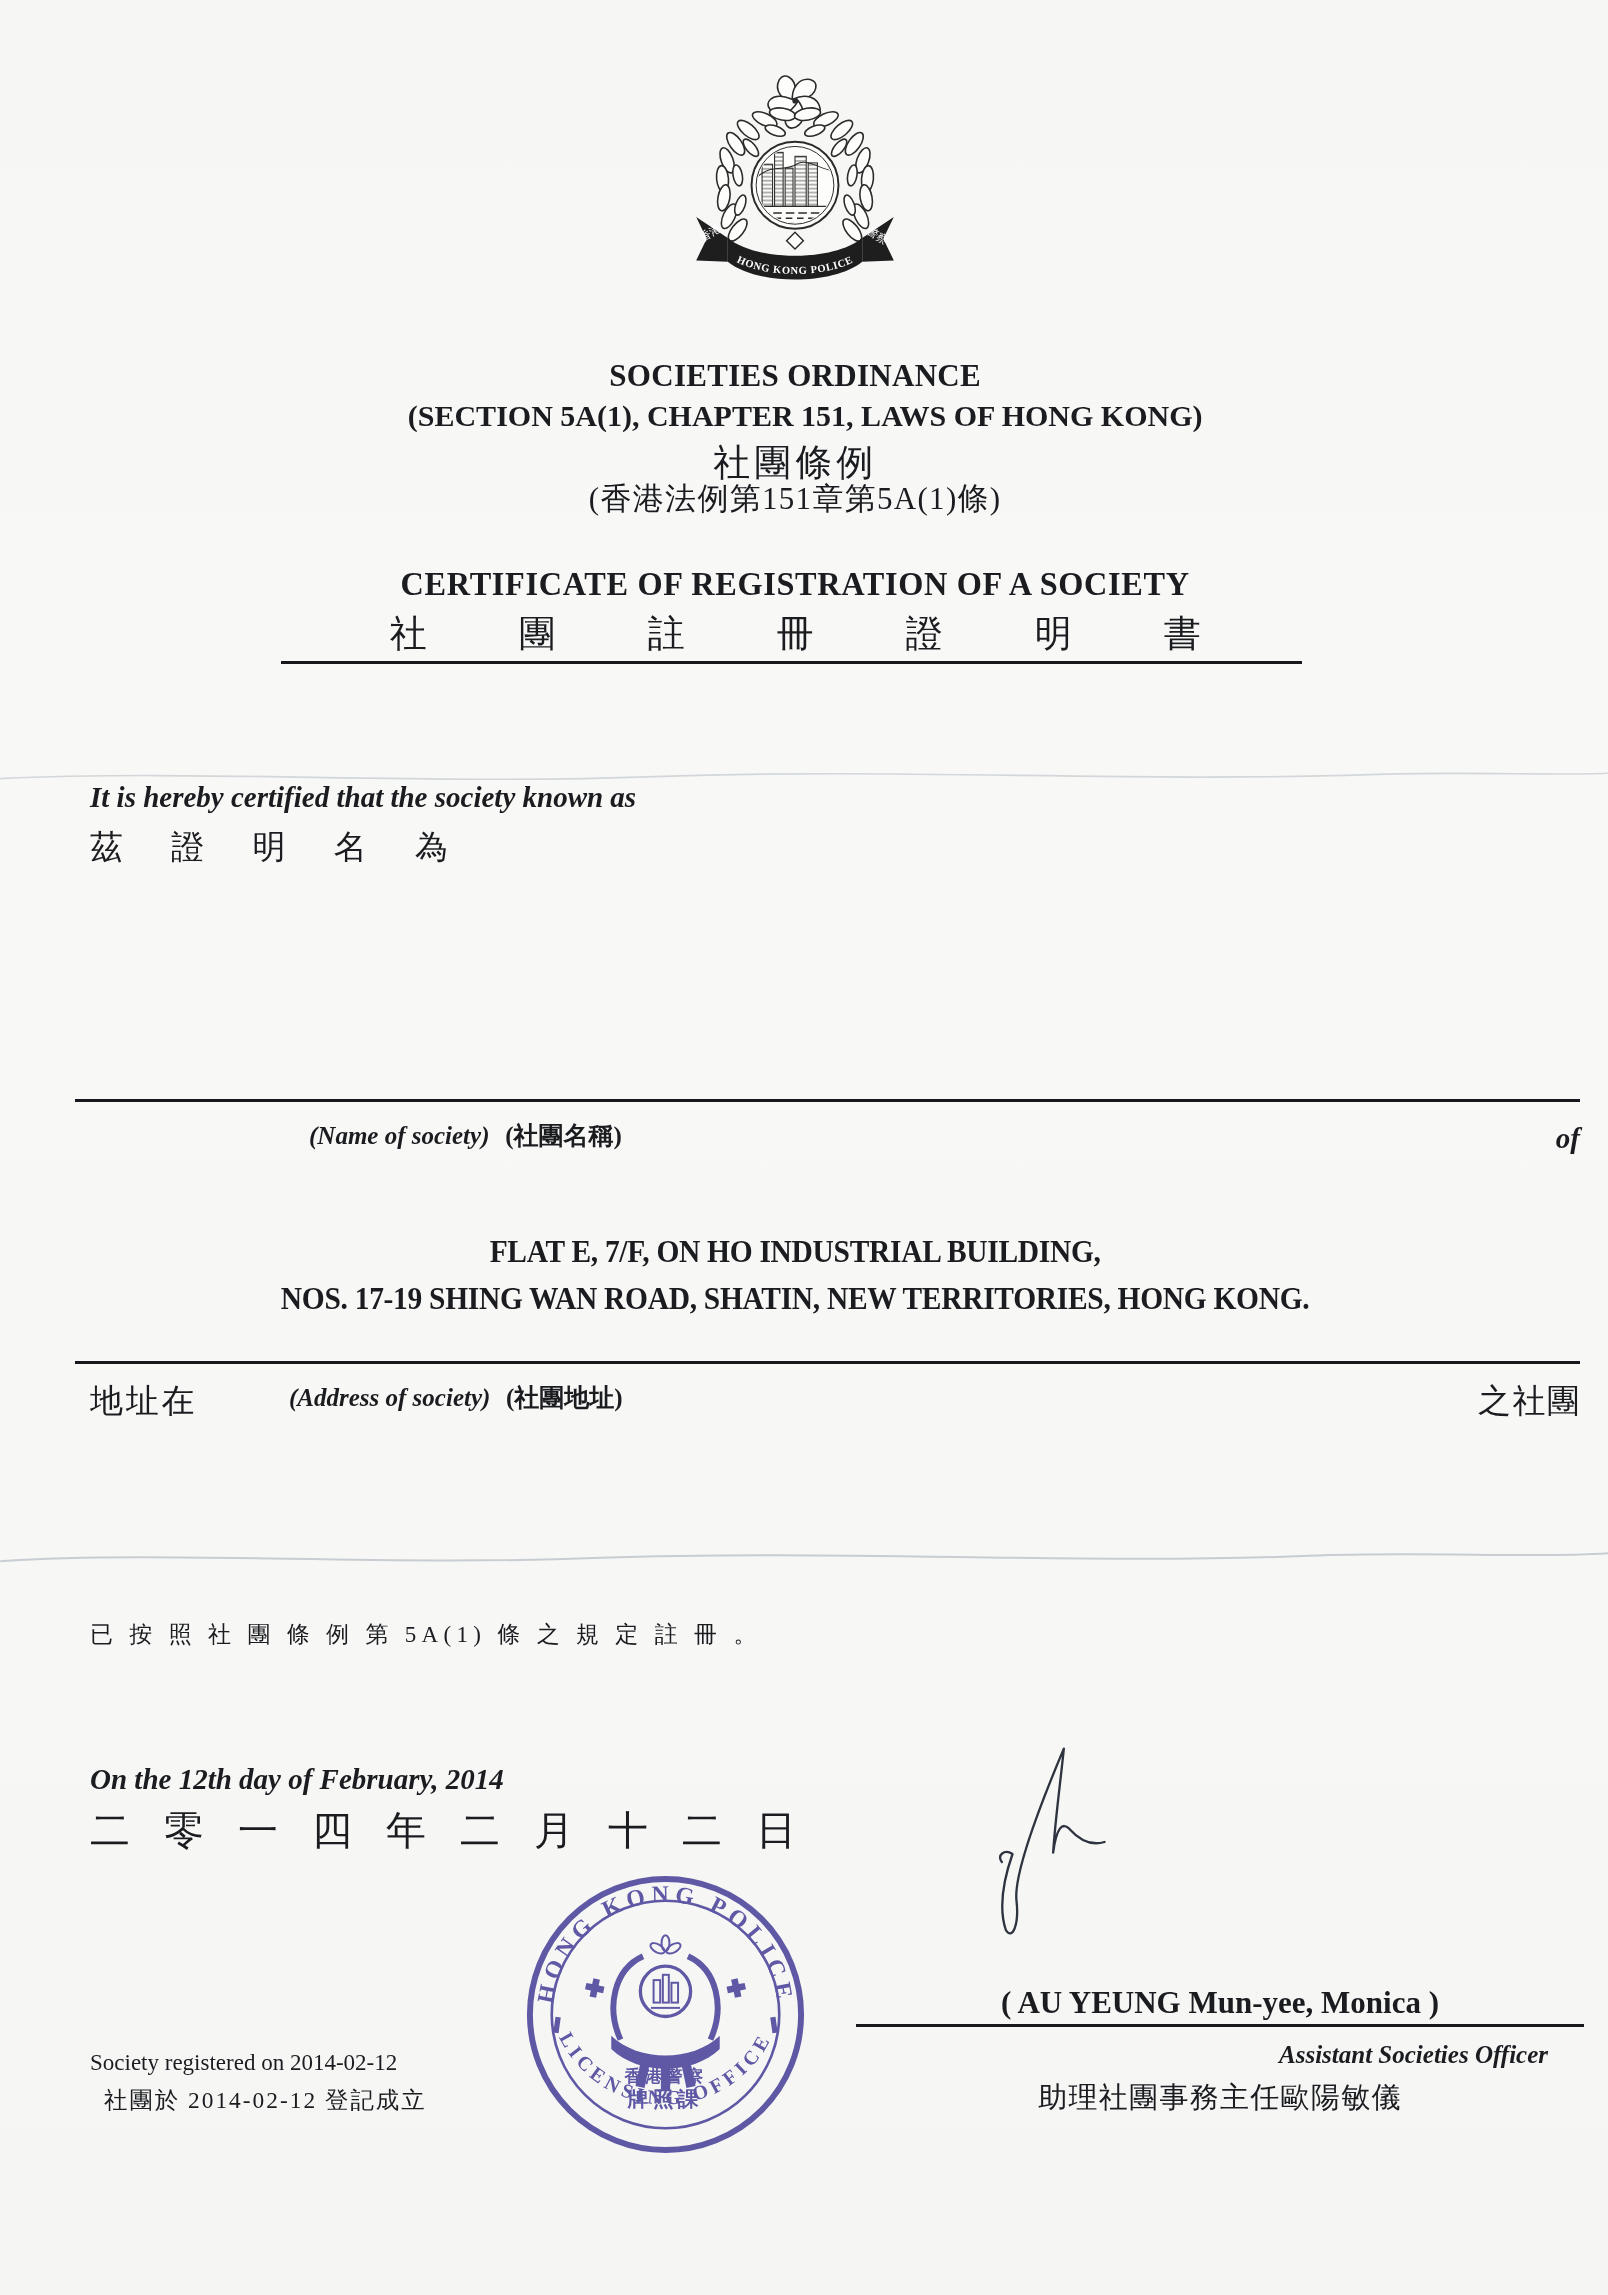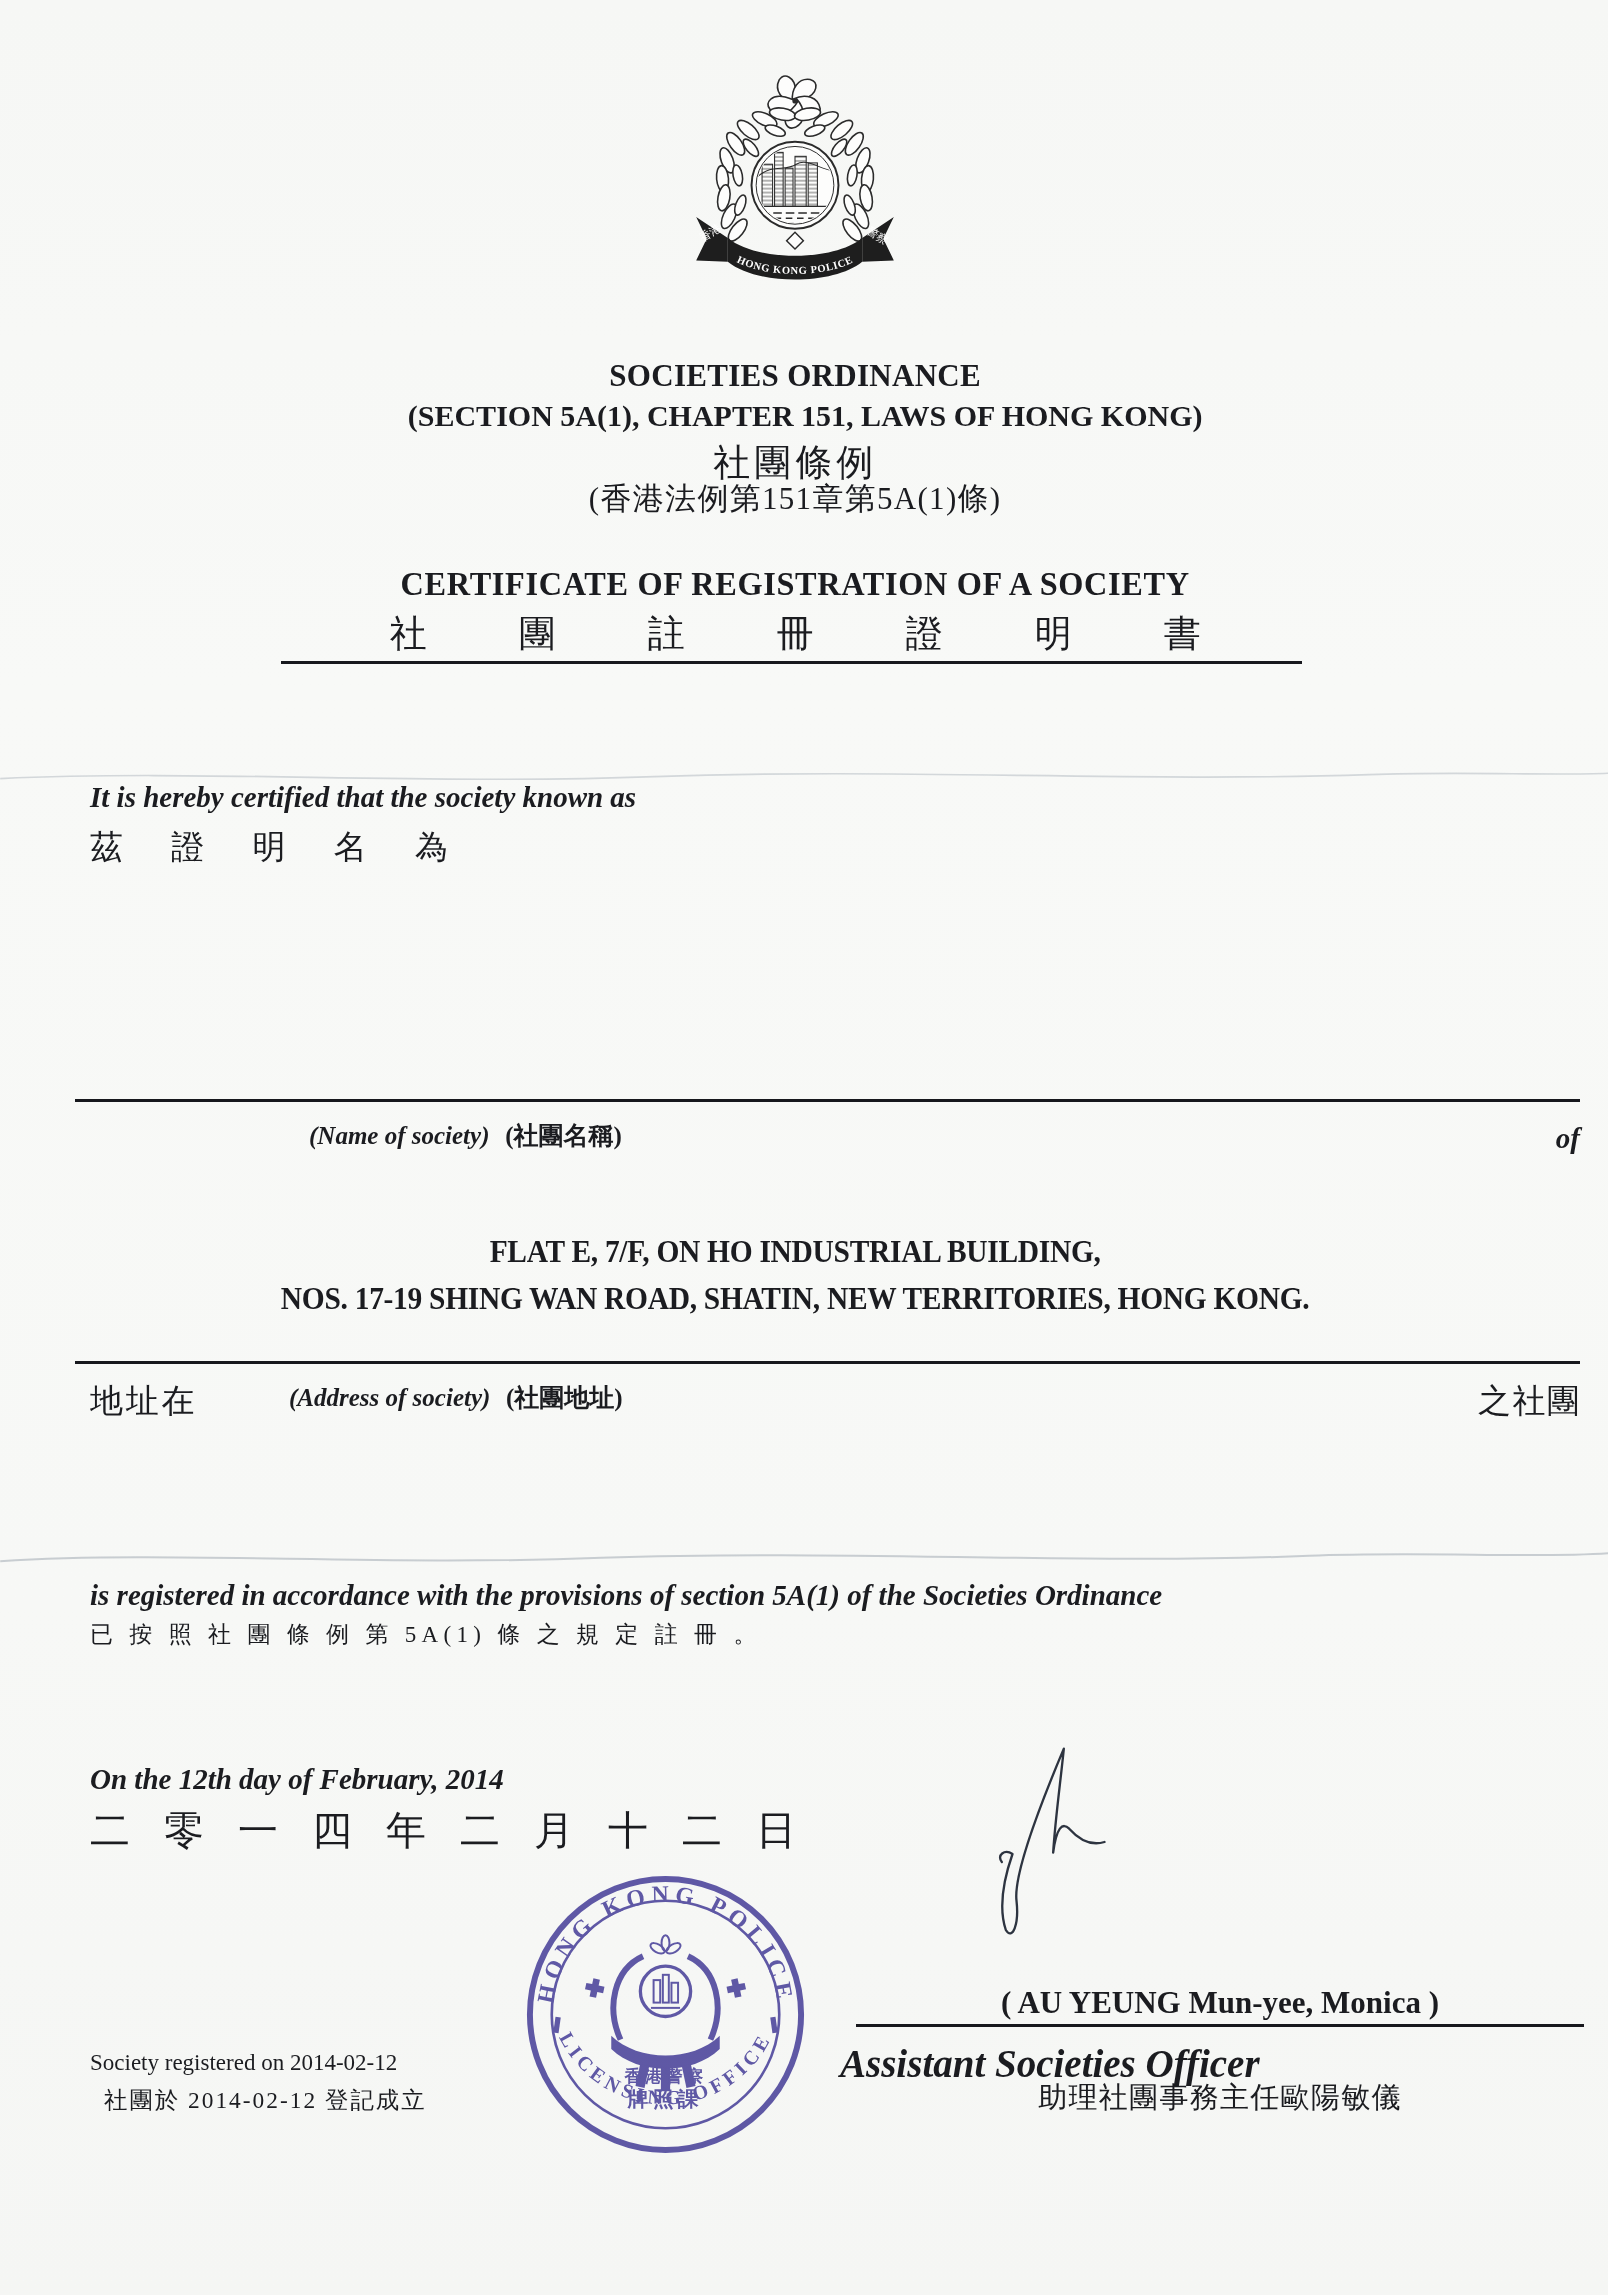--- a/index.html
+++ b/index.html
@@ -156,33 +156,32 @@
   <div class="abs center-band bold addr condense" style="top:1281px;">NOS. 17-19 SHING WAN ROAD, SHATIN, NEW TERRITORIES, HONG KONG.</div>
 
   <div class="abs rule" style="left:75px;top:1361px;width:1505px;height:3.3px;"></div>
   <div class="abs zh-line" style="left:90px;top:1379px;letter-spacing:2.7px;">地址在</div>
   <div class="abs label-line" style="left:289px;top:1381px;">
     <span class="bi">(Address of society)</span>
     <span class="zh" style="margin-left:9.4px;">(社團地址)</span>
   </div>
   <div class="abs zh-line" style="left:1443px;top:1379px;width:138px;text-align:right;letter-spacing:1.3px;">之社團</div>
 
-  <div class="abs bi statement" style="left:90px;top:1579px;">is registered in accordance with the provisions of section 5A(1) of the Societies Ordinance</div>
   <div class="abs zh-line" style="left:90px;top:1619px;letter-spacing:5.3px;font-size:23px;">已 按 照 社 團 條 例 第 5A(1) 條 之 規 定 註 冊 。</div>
 
   <div class="abs bi statement" style="left:90px;top:1763px;">On the 12th day of February, 2014</div>
   <div class="abs zh-line" style="left:90px;top:1803px;letter-spacing:12px;font-size:40px;">二 零 一 四 年 二 月 十 二 日</div>
 
   <svg class="abs" style="left:955px;top:1710px;" width="187" height="240" viewBox="0 0 280 360">
     <path d="M70,228 C62,218 74,208 86,216 C70,262 66,300 76,330 C86,346 96,322 92,286 C88,252 120,160 163,58 C158,108 150,165 147,214 C152,176 161,168 171,178 C180,188 198,206 224,198" fill="none" stroke="#2d3440" stroke-width="3.5" stroke-linecap="round" stroke-linejoin="round"></path>
   </svg>
 
   <div class="abs bold" style="left:856px;top:1985px;width:728px;text-align:center;font-size:31px;">( AU YEUNG Mun-yee, Monica )</div>
   <div class="abs rule" style="left:856px;top:2024px;width:728px;height:3.3px;"></div>
-  <div class="abs bi" style="left:840px;top:2041px;width:728px;text-align:left;font-size:39px;">Assistant Societies Officer</div>
+  <div class="abs bi" style="left:820px;top:2041px;width:728px;text-align:right;font-size:25px;">Assistant Societies Officer</div>
   <div class="abs" style="left:856px;top:2078px;width:728px;text-align:center;font-size:29px;letter-spacing:1.3px;">助理社團事務主任歐陽敏儀</div>
 
   <div class="abs footer-en" style="left:90px;top:2050px;">Society registered on 2014-02-12</div>
   <div class="abs footer-zh" style="left:104px;top:2084px;letter-spacing:2px;">社團於 2014-02-12 登記成立</div>
 
   <svg class="abs stamp" style="left:520px;top:1869px;" width="291" height="291" viewBox="0 0 440 440">
     <g stroke="#564ea6" fill="none">
       <circle cx="220" cy="220" r="205" stroke-width="9"></circle>
       <circle cx="220" cy="220" r="172" stroke-width="4"></circle>
     </g>

